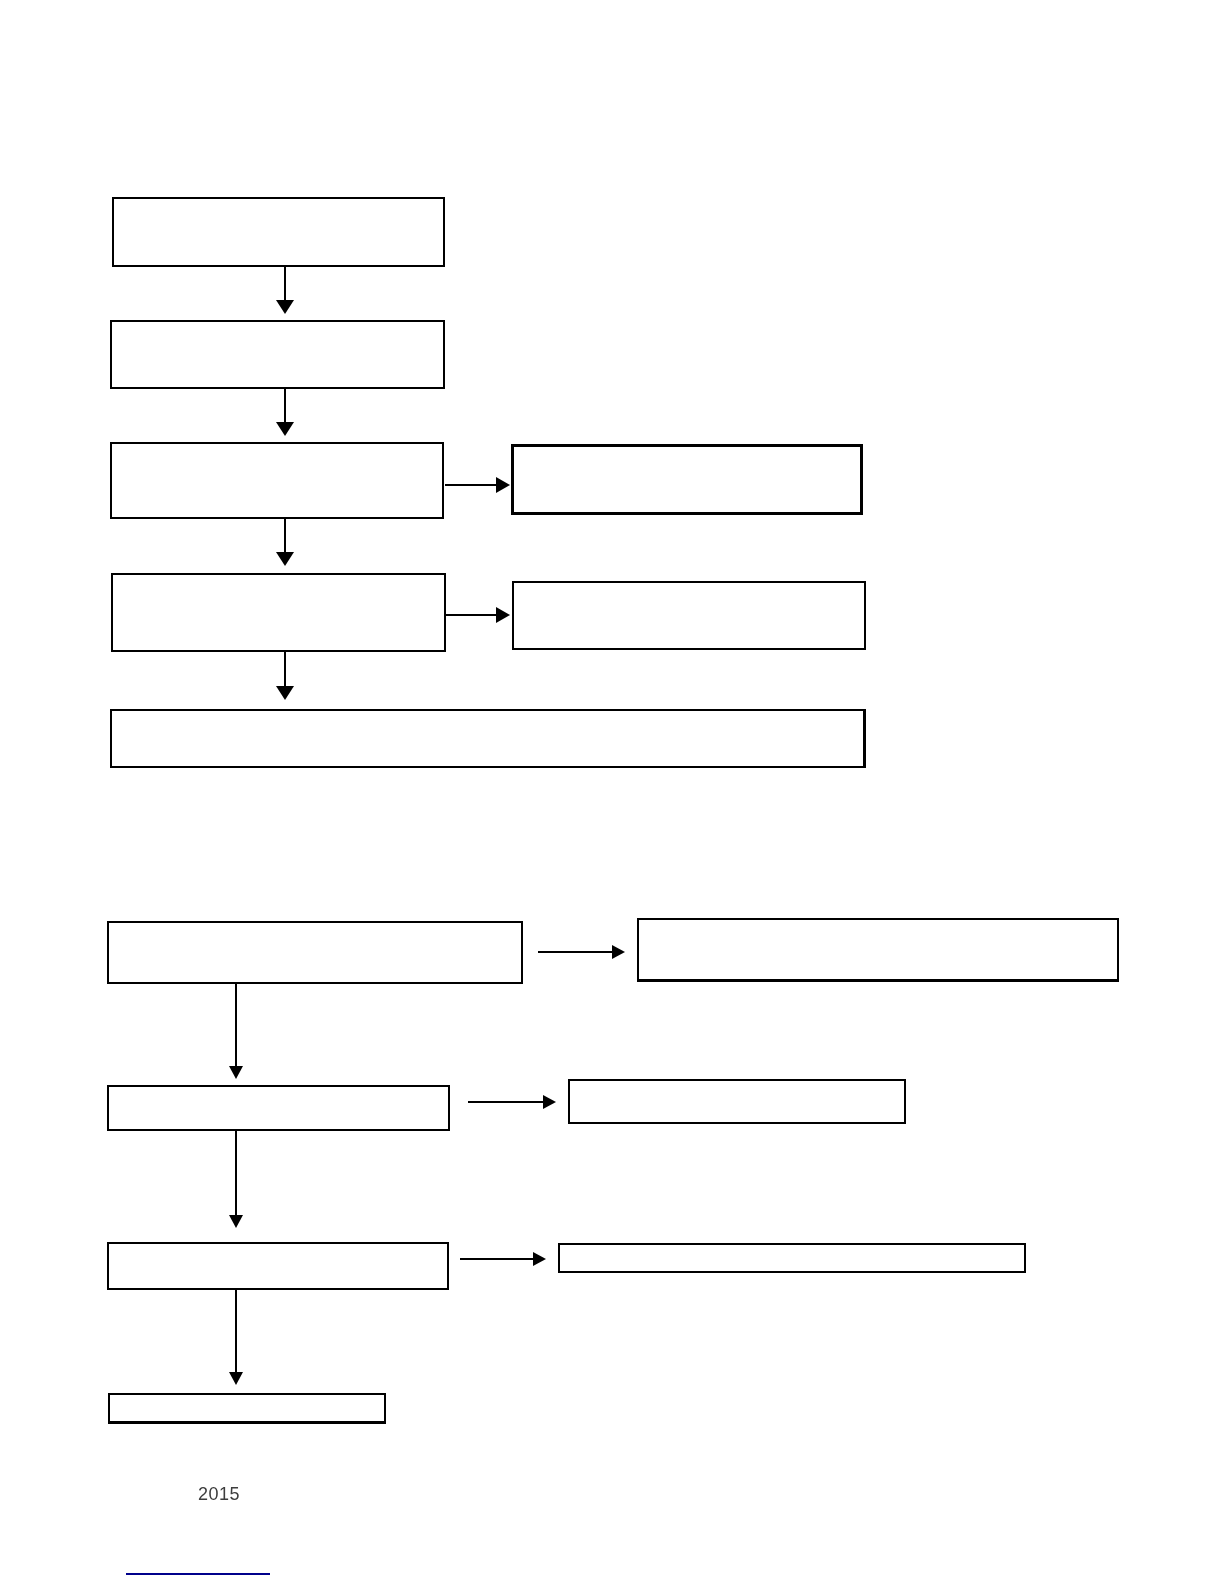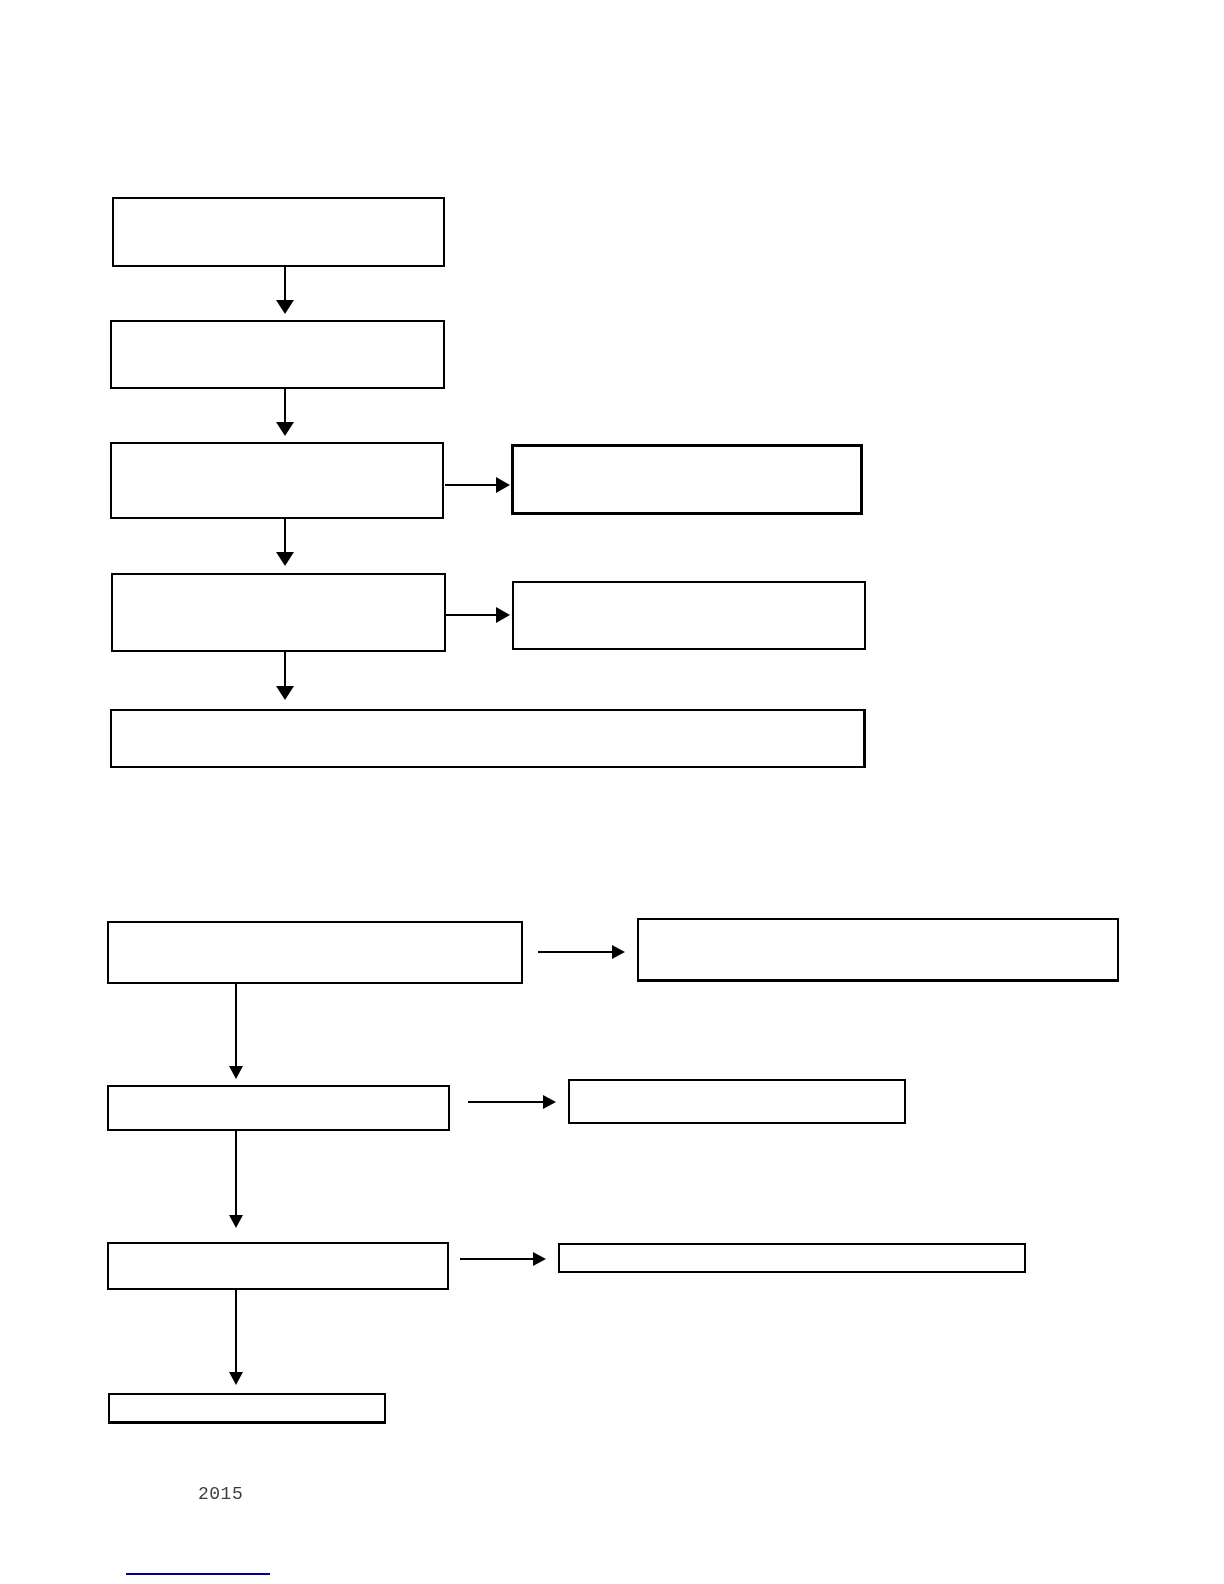--- a/index.html
+++ b/index.html
@@ -2,21 +2,21 @@
 <html><head>
 <meta charset="utf-8">
 <style>
   html, body { margin: 0; padding: 0; background: #ffffff; }
   .page {
     position: relative;
     width: 1224px;
     height: 1584px;
     background: #ffffff;
     overflow: hidden;
-    font-family: Liberation Mono, monospace;
+    font-family: Liberation Sans, sans-serif;
   }
   .box {
     position: absolute;
     background: #ffffff;
     border: 2px solid #000000;
     box-sizing: border-box;
   }
   
   .b1  { left:112px; top:197px;  width:333px; height:70px; }
   .b2  { left:110px; top:320px;  width:335px; height:69px; }

